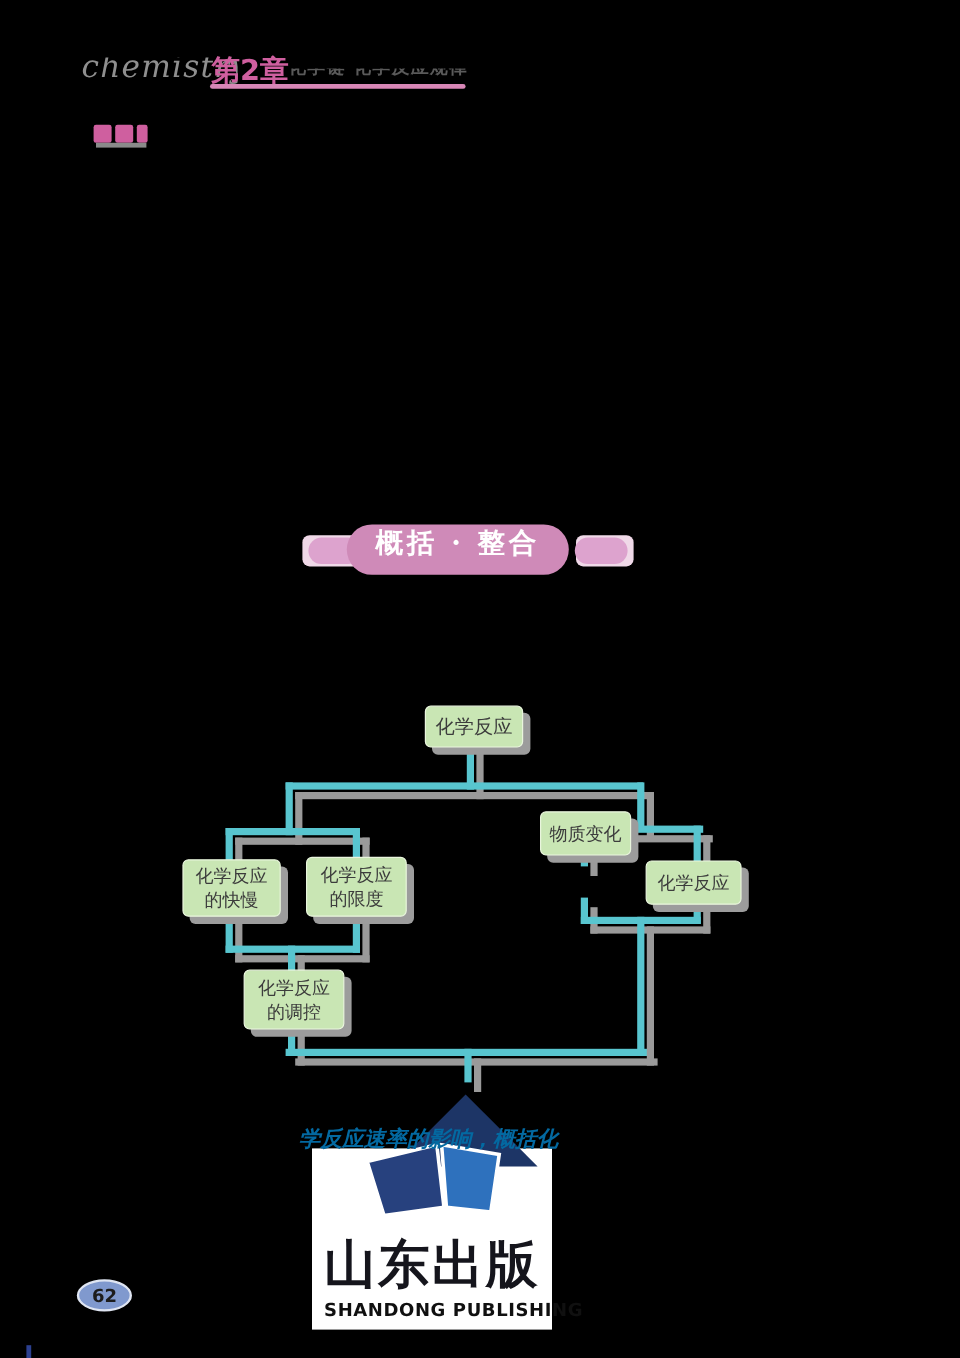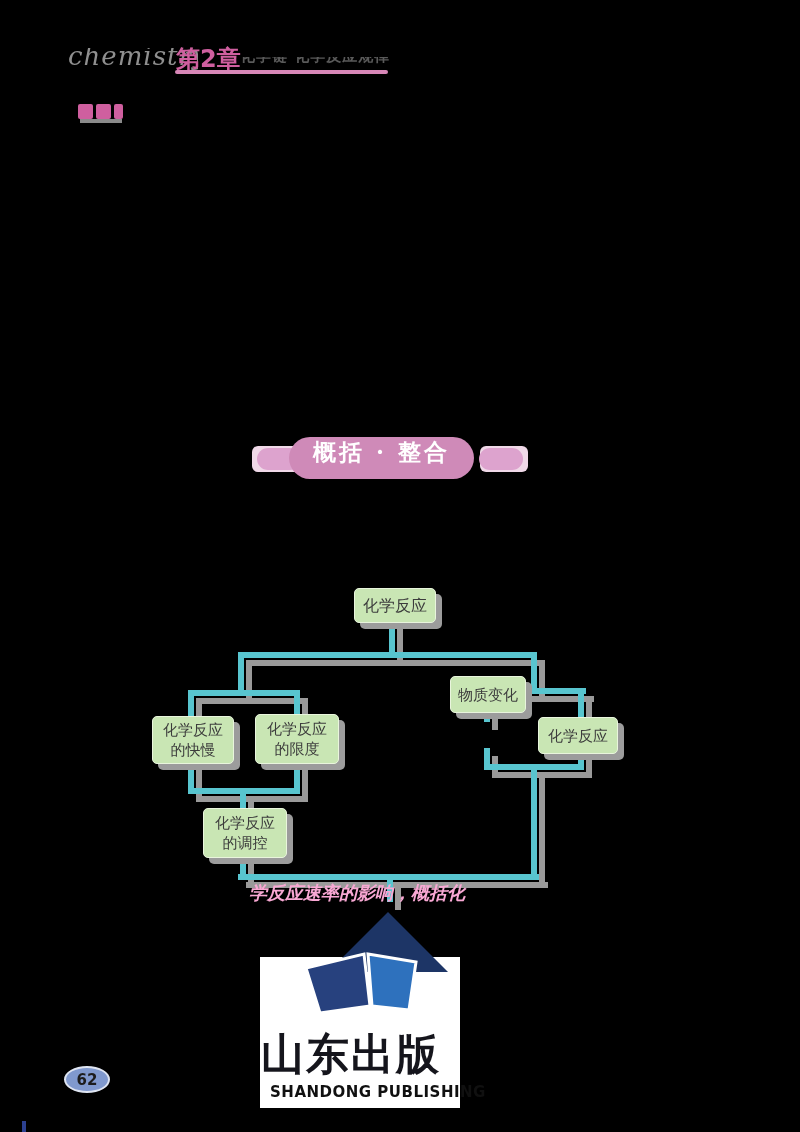--- a/index.html
+++ b/index.html
@@ -31,23 +31,23 @@
 
   
   .conn{background:#58c5cf;box-shadow:8px 8px 0 #9a9a9a;z-index:1;}
   .node{background:#c9e6b4;border:1px solid #e9f5dd;border-radius:5px;
     box-shadow:6px 6px 0 #9c9c9c;color:#3c3c3c;display:flex;align-items:center;justify-content:center;
     text-align:center;font-size:15px;line-height:20px;white-space:pre-line;z-index:5;}
 
   
   .logo-white{left:260px;top:957px;width:200px;height:151px;background:#fff;z-index:2;}
   .logo-svg{left:290px;top:908px;z-index:3;}
-  .body-frag{left:249px;top:881px;width:260px;z-index:4;font-family:"DejaVu Serif",serif;
-    font-style:italic;font-weight:bold;font-size:18px;color:#f9a8d4;}
-  .logo-cn{left:261px;top:1028px;width:198px;z-index:4;
+  .body-frag{left:249px;top:937px;width:260px;z-index:4;font-family:"DejaVu Serif",serif;
+    font-style:italic;font-weight:bold;font-size:18px;color:#0369a1;}
+  .logo-cn{left:261px;top:1028px;width:198px;z-index:4;text-align:center;
     font-family:"DejaVu Serif","Liberation Serif",serif;font-weight:bold;font-size:43px;
     color:#15151c;letter-spacing:2px;line-height:52px;}
   .logo-en{left:261px;top:1083px;width:234px;z-index:4;text-align:center;
     font-weight:800;font-size:15px;color:#101010;letter-spacing:0.5px;}
 
   
   .page-oval{left:64px;top:1066px;width:46px;height:27px;background:#8099ce;
     border:2px solid #dfe5f2;border-radius:50%;display:flex;align-items:center;justify-content:center;
     font-size:15px;font-weight:bold;color:#1c1c1c;box-sizing:border-box;}
   .corner-bar{left:22px;top:1121px;width:4px;height:11px;background:#2c4090;}

